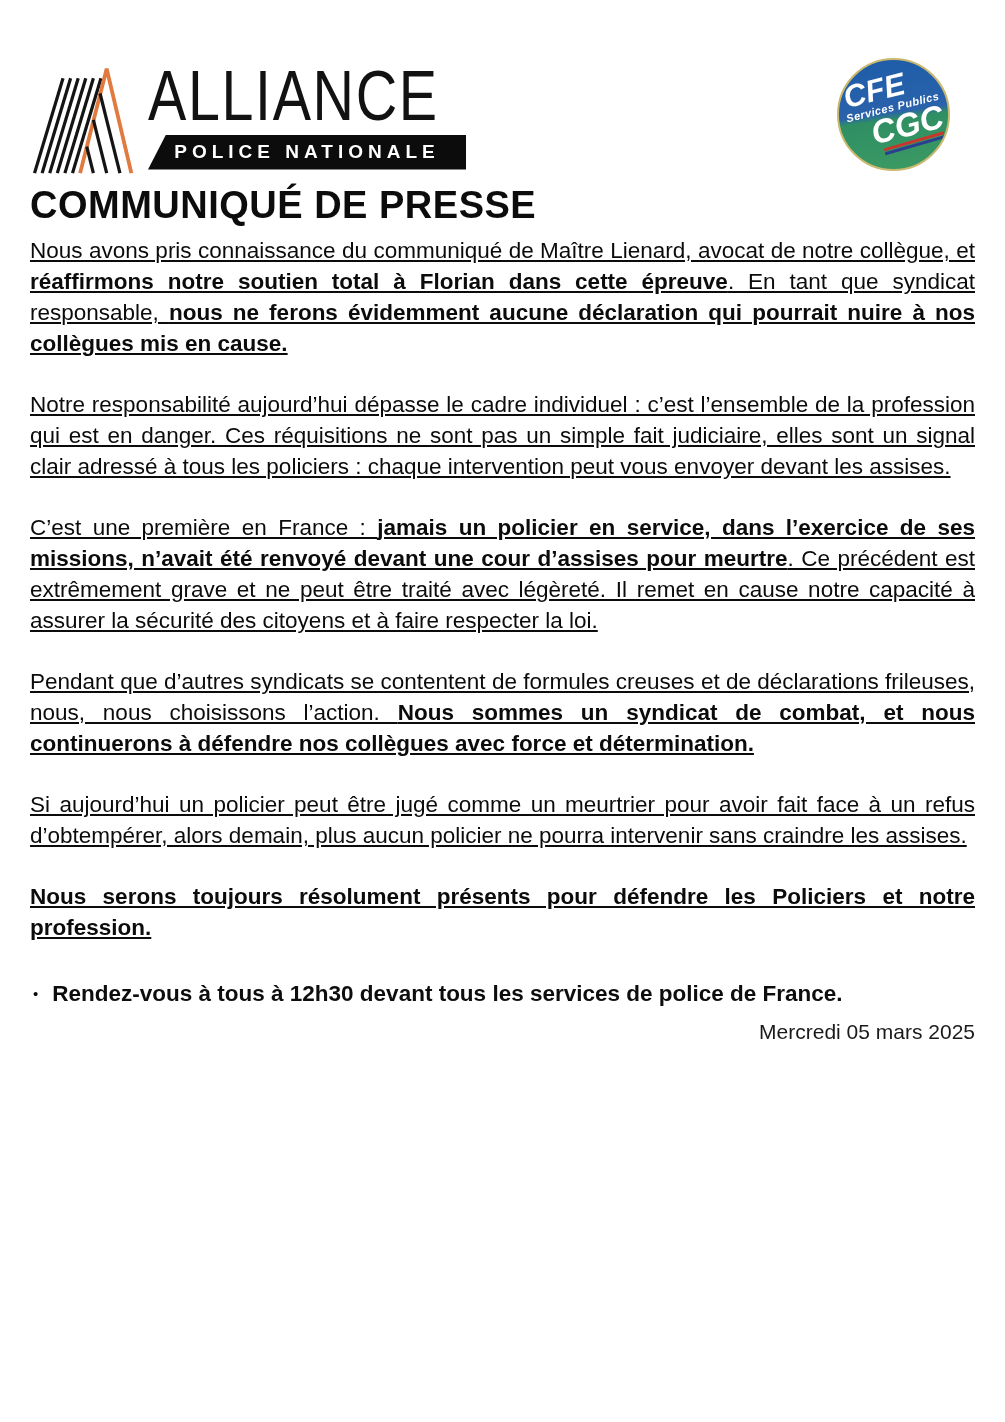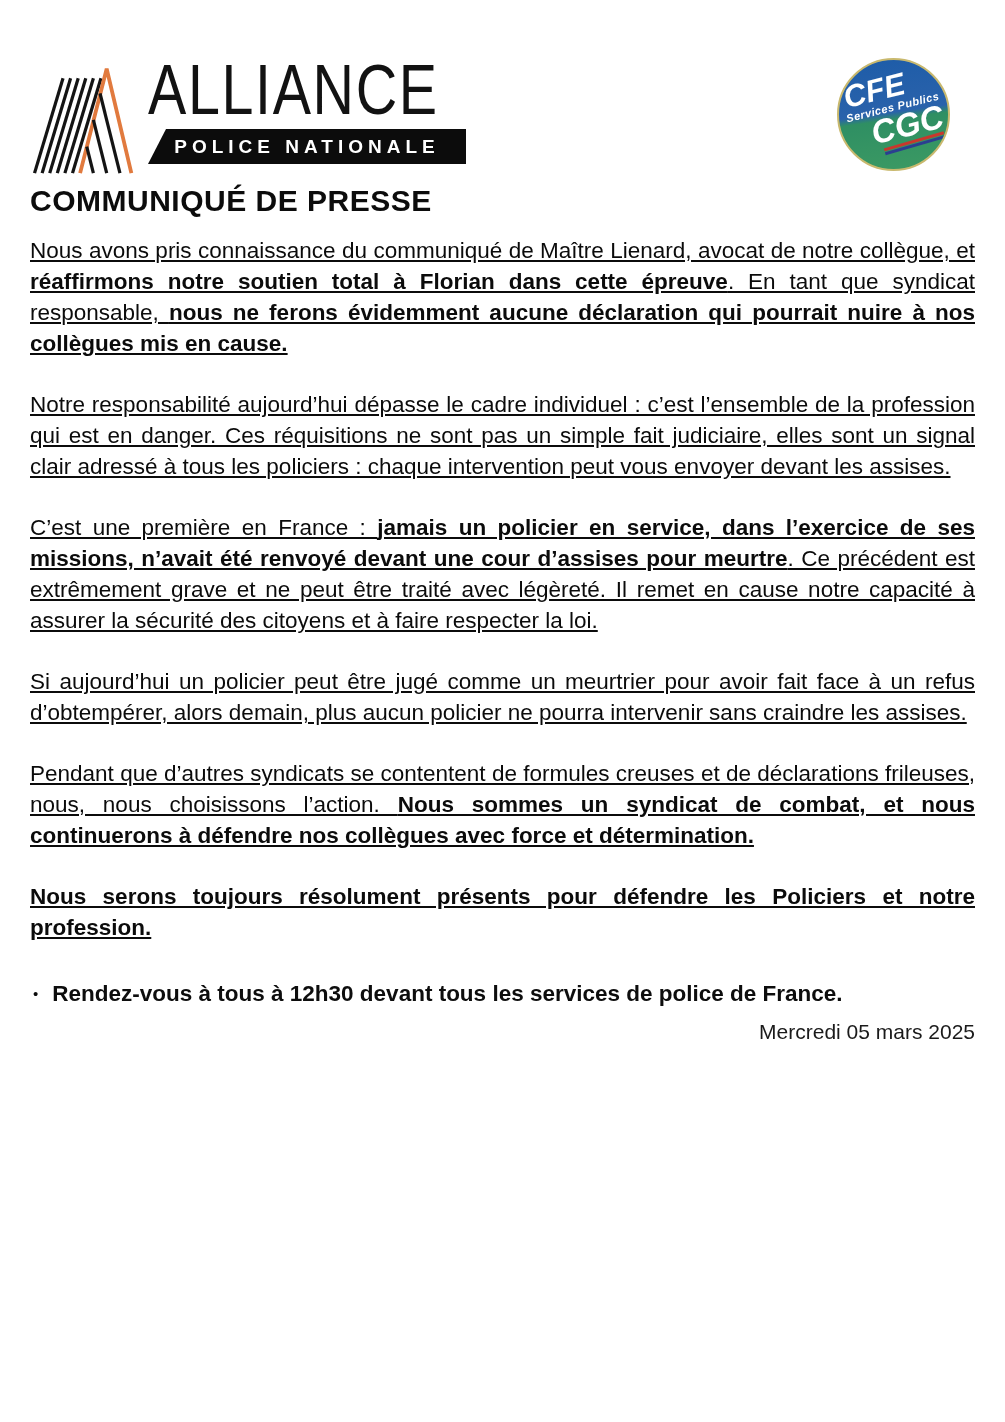--- a/index.html
+++ b/index.html
@@ -10,39 +10,39 @@
     margin:0 auto;
     background:#ffffff;
     font-family:"Liberation Sans", sans-serif;
     color:#0d0d0d;
     padding:55px 30px 0 30px;
     overflow:hidden;
   }
 
   
   .header { position:relative; height:164px; }
-  .logo-row { display:flex; align-items:flex-start; }
+  .logo-row { display:flex; align-items:center; }
   .logo-mark { width:104px; height:112px; flex:0 0 auto; margin-top:8px; }
   .logo-text { margin-left:14px; display:flex; flex-direction:column; }
   .brand {
     font-size:70px; line-height:62px; font-weight:400;
     color:#121212; letter-spacing:2px;
     transform:scaleX(0.82); transform-origin:left top;
     margin-top:4px; white-space:nowrap;
   }
   .banner {
     margin-top:8px; width:318px; height:35px;
     background:#0c0c0c; color:#ffffff;
     font-size:19px; font-weight:700; letter-spacing:5px;
     display:flex; align-items:center; justify-content:center;
     clip-path:polygon(18px 0, 100% 0, 100% 100%, 0 100%);
   }
   .doc-type {
     margin-top:9px;
-    font-size:30px; font-weight:700; letter-spacing:0.5px;
+    font-size:38px; font-weight:700; letter-spacing:0.5px;
     color:#0c0c0c; white-space:nowrap;
   }
 
   
   .badge {
     position:absolute; top:3px; right:25px;
     width:113px; height:113px; border-radius:50%;
     background:linear-gradient(172deg, #1d5ca8 0%, #2a62ab 48%, #2f8f63 54%, #3c9a63 100%);
     border:2px solid #c9b96e;
     overflow:hidden;
@@ -142,22 +142,22 @@
         </div>
       </div>
     </div>
   </div>
 
 
   <div class="body-text">
       <p><span>Nous avons pris connaissance du communiqué de Maître Lienard, avocat de notre collègue, et </span><span class="b">réaffirmons notre soutien total à Florian dans cette épreuve</span><span>. En tant que syndicat responsable, </span><span class="b">nous ne ferons évidemment aucune déclaration qui pourrait nuire à nos collègues mis en cause.</span></p>
       <p><span>Notre responsabilité aujourd’hui dépasse le cadre individuel : c’est l’ensemble de la profession qui est en danger. Ces réquisitions ne sont pas un simple fait judiciaire, elles sont un signal clair adressé à tous les policiers : chaque intervention peut vous envoyer devant les assises.</span></p>
       <p><span>C’est une première en France : </span><span class="b">jamais un policier en service, dans l’exercice de ses missions, n’avait été renvoyé devant une cour d’assises pour meurtre</span><span>. Ce précédent est extrêmement grave et ne peut être traité avec légèreté. Il remet en cause notre capacité à assurer la sécurité des citoyens et à faire respecter la loi.</span></p>
+      <p><span>Pendant que d’autres syndicats se contentent de formules creuses et de déclarations frileuses, nous, nous choisissons l’action. </span><span class="b">Nous sommes un syndicat de combat, et nous continuerons à défendre nos collègues avec force et détermination.</span></p>
       <p><span>Si aujourd’hui un policier peut être jugé comme un meurtrier pour avoir fait face à un refus d’obtempérer, alors demain, plus aucun policier ne pourra intervenir sans craindre les assises.</span></p>
-      <p><span>Pendant que d’autres syndicats se contentent de formules creuses et de déclarations frileuses, nous, nous choisissons l’action. </span><span class="b">Nous sommes un syndicat de combat, et nous continuerons à défendre nos collègues avec force et détermination.</span></p>
       <p><span class="b">Nous serons toujours résolument présents pour défendre les Policiers et notre profession.</span></p>
     </div>
 
   <div class="bullet-line">
     <span class="bullet-marker">•</span>
     <span class="runs"><span class="b">Rendez-vous à tous à 12h30 devant tous les services de police de France.</span></span>
   </div>
 
   <div class="footer-date">Mercredi 05 mars 2025</div>
 

